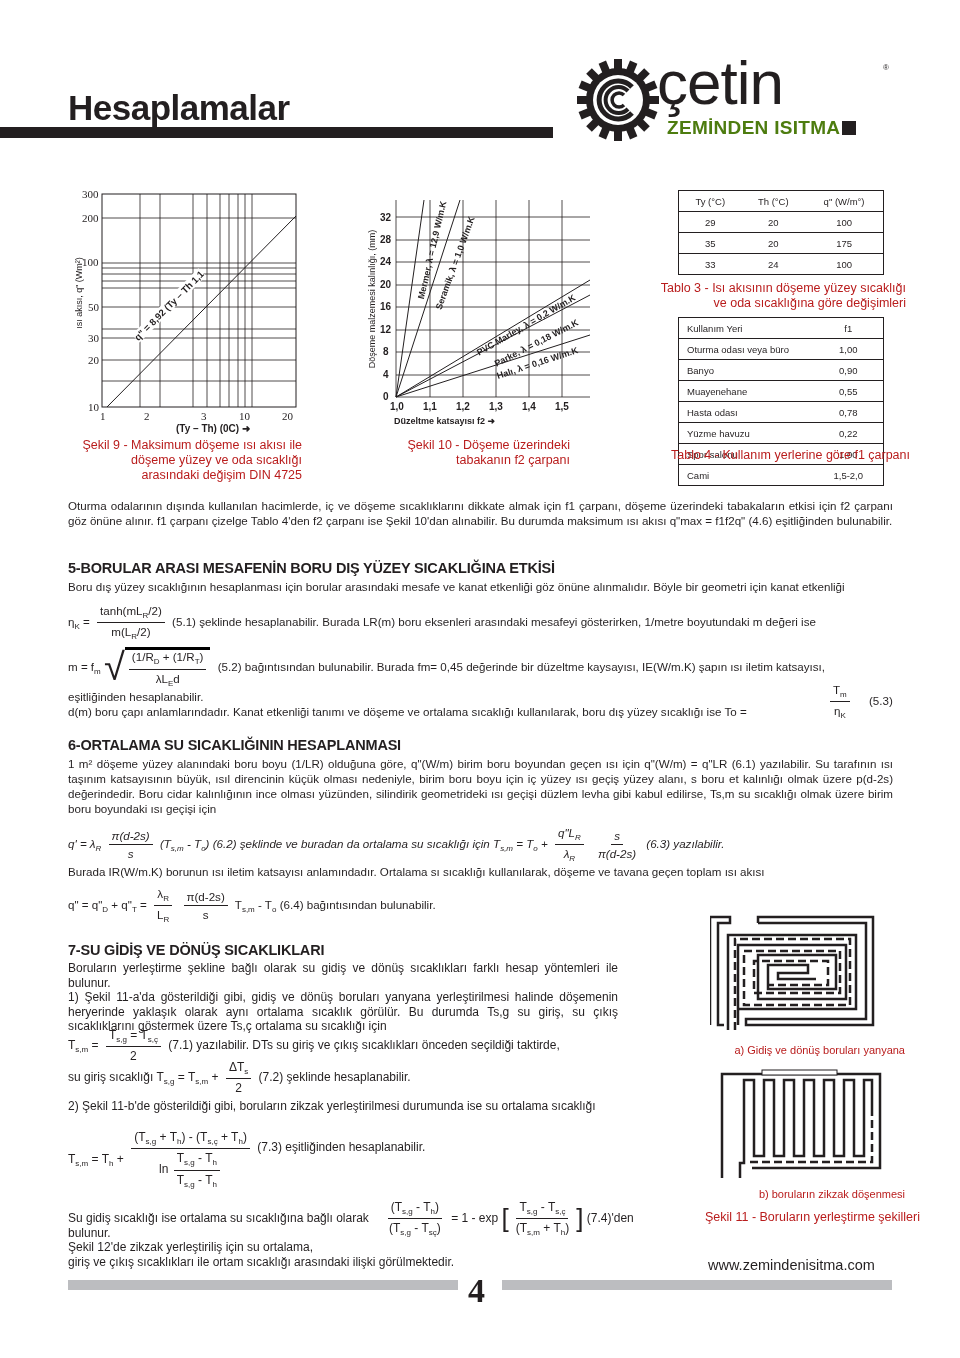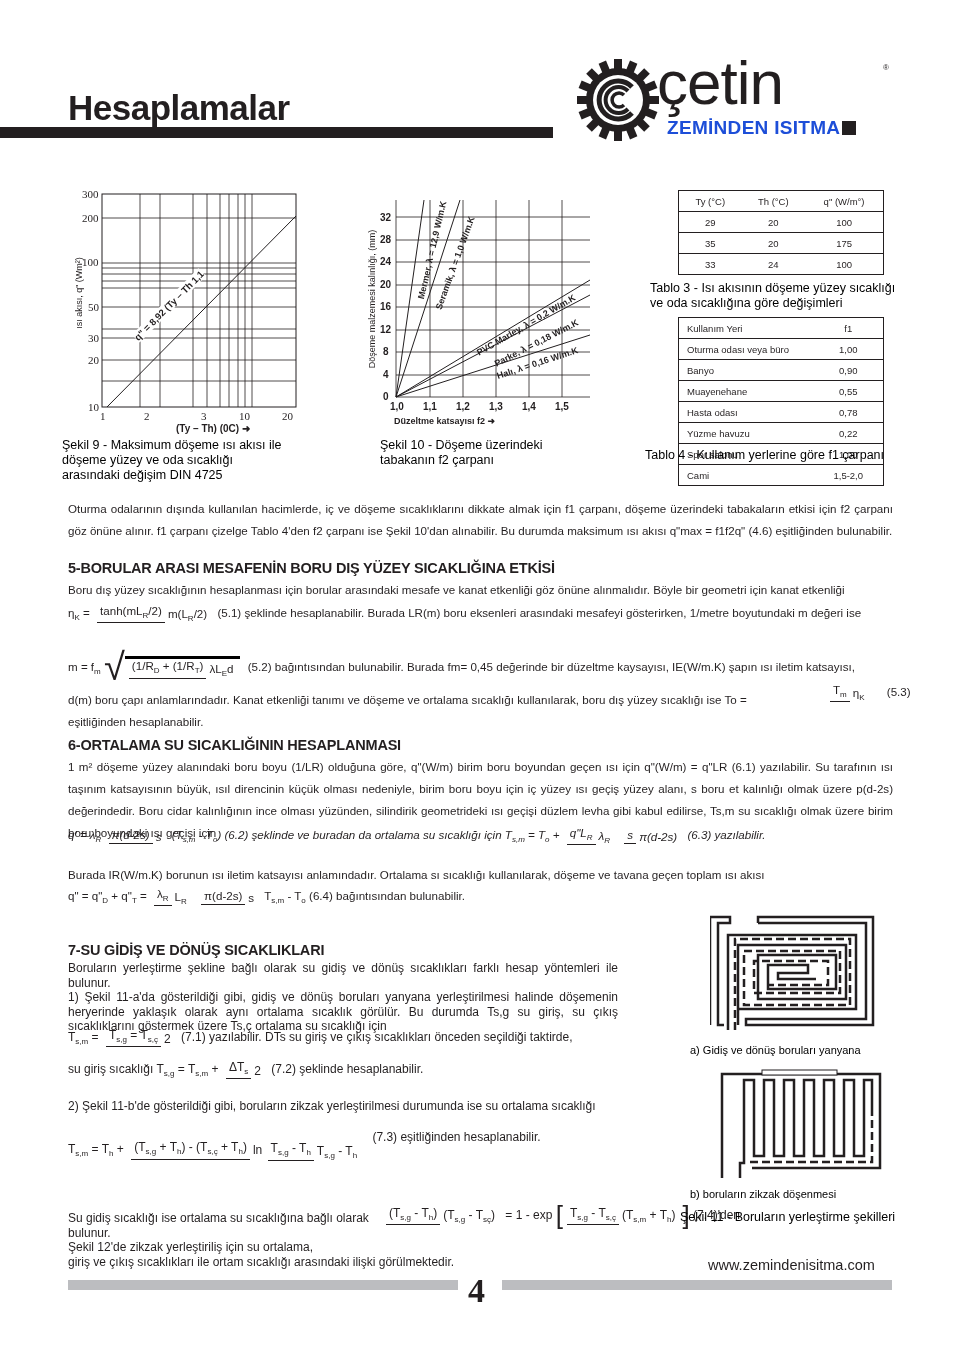--- a/index.html
+++ b/index.html
@@ -3,42 +3,42 @@
 <meta charset="utf-8">
 <style>
   * { box-sizing: border-box; margin: 0; padding: 0; }
   html, body { width: 960px; height: 1358px; background: #fff; overflow: hidden; }
   body { position: relative; font-family: "Liberation Sans", "DejaVu Sans", sans-serif; color: #231f20; }
   .abs { position: absolute; }
   .page-title { left: 68px; top: 88px; font-size: 35px; font-weight: bold; letter-spacing: -0.5px; color: #231f20; }
   .title-bar { left: 0; top: 127px; width: 553px; height: 11px; background: #231f20; }
   .logo { left: 577px; top: 55px; width: 320px; height: 90px; }
   .logo-word { position: absolute; left: 80px; top: -8px; font-size: 62px; font-weight: normal; letter-spacing: -1px; color: #231f20; }
-  .logo-sub { position: absolute; left: 90px; top: 62px; font-size: 19px; font-weight: bold; letter-spacing: 0.3px; color: #1d4ed8; }
+  .logo-sub { position: absolute; left: 90px; top: 62px; font-size: 19px; font-weight: bold; letter-spacing: 0.3px; color: #4d7c0f; }
   .logo-sub .blk { display: inline-block; width: 14px; height: 14px; background: #231f20; margin-left: 2px; vertical-align: -1px; }
   .logo-reg { position: absolute; left: 306px; top: 8px; font-size: 8px; }
 
-  .caption { font-size: 12.5px; text-align: left; line-height: 15px; color: #000000; }
+  .caption { font-size: 12.5px; text-align: right; line-height: 15px; color: #b91c1c; }
   .tick { font-family: "Liberation Serif", serif; font-size: 11px; color: #231f20; position: absolute; }
   .tick-s { font-family: "Liberation Sans", sans-serif; font-size: 10px; font-weight: bold; position: absolute; }
 
   table.t { border-collapse: collapse; font-size: 9.5px; }
   table.t td { border-top: 1px solid #231f20; border-bottom: 1px solid #231f20; padding: 4px 8px; height: 21px; }
   .t3 { left: 678px; top: 190px; width: 206px; border: 1px solid #231f20; }
   .t3 td { text-align: center; }
   .t4 { left: 678px; top: 317px; width: 206px; border: 1px solid #231f20; }
   .t4 td { height: 18.2px; margin-top: 32px; }
   .t4 td:last-child { text-align: center; width: 70px; }
   .t4 td:first-child { border-right: none; }
 
-  .para { font-size: 11.6px; line-height: 22px; color: #231f20; text-align: justify; }
+  .para { font-size: 11.6px; line-height: 15px; color: #231f20; text-align: justify; }
   .para-narrow { font-size: 12px; line-height: 14.5px; }
   .h2 { font-size: 14.5px; font-weight: bold; color: #231f20; letter-spacing: -0.2px; }
   .eq { font-size: 11.6px; color: #231f20; white-space: nowrap; }
-  .frac { display: inline-flex; flex-direction: row; align-items: center; vertical-align: middle; margin: 0 4px; }
+  .frac { display: inline-flex; flex-direction: column; align-items: center; vertical-align: middle; margin: 0 4px; }
   .frac .num { border-bottom: 1px solid #231f20; padding: 0 3px 2px; }
   .frac .den { padding: 2px 3px 0; }
   .frac.nobar .num { border-bottom: none; }
   sub, sup { font-size: 8px; }
   .footer-bar { height: 10px; background: #bcbdc0; }
   .page-num { left: 468px; top: 1272px; font-family: "Liberation Serif", serif; font-size: 34px; font-weight: bold; color: #231f20; }
   .url { left: 708px; top: 1257px; font-size: 14.5px; color: #231f20; }
 </style>
 </head>
 <body>
@@ -267,22 +267,22 @@
 <div class="abs eq" style="left:68px;top:646px;">
   <span>m = f<sub>m</sub></span>
   <span style="font-size:38px;vertical-align:middle;font-weight:lighter;">√</span><span class="frac" style="border-top:3px solid #000000;margin-left:0;padding:0 4px;">
       <span class="num">(1/R<sub>D</sub> + (1/R<sub>T</sub>)</span>
       <span class="den">λL<sub>E</sub>d</span>
     </span>
   <span>(5.2) bağıntısından bulunabilir. Burada fm= 0,45 değerinde bir düzeltme kaysayısı, IE(W/m.K) şapın ısı iletim katsayısı,</span>
 </div>
 
 <div class="abs para" style="left:68px;top:689px;width:760px;text-align:left;">
+  <div>eşitliğinden hesaplanabilir.</div>
   <div>d(m) boru çapı anlamlarındadır. Kanat etkenliği tanımı ve döşeme ve ortalama sıcaklığı kullanılarak, boru dış yüzey sıcaklığı ise To =</div>
-  <div>eşitliğinden hesaplanabilir.</div>
 </div>
 <div class="abs eq" style="left:826px;top:683px;">
   <span class="frac">
       <span class="num">T<sub>m</sub></span>
       <span class="den">η<sub>K</sub></span>
     </span>
   <span style="margin-left:12px;">(5.3)</span>
 </div>
 
 <div class="abs h2" style="left:68px;top:737px;">6-ORTALAMA SU SICAKLIĞININ HESAPLANMASI</div>

